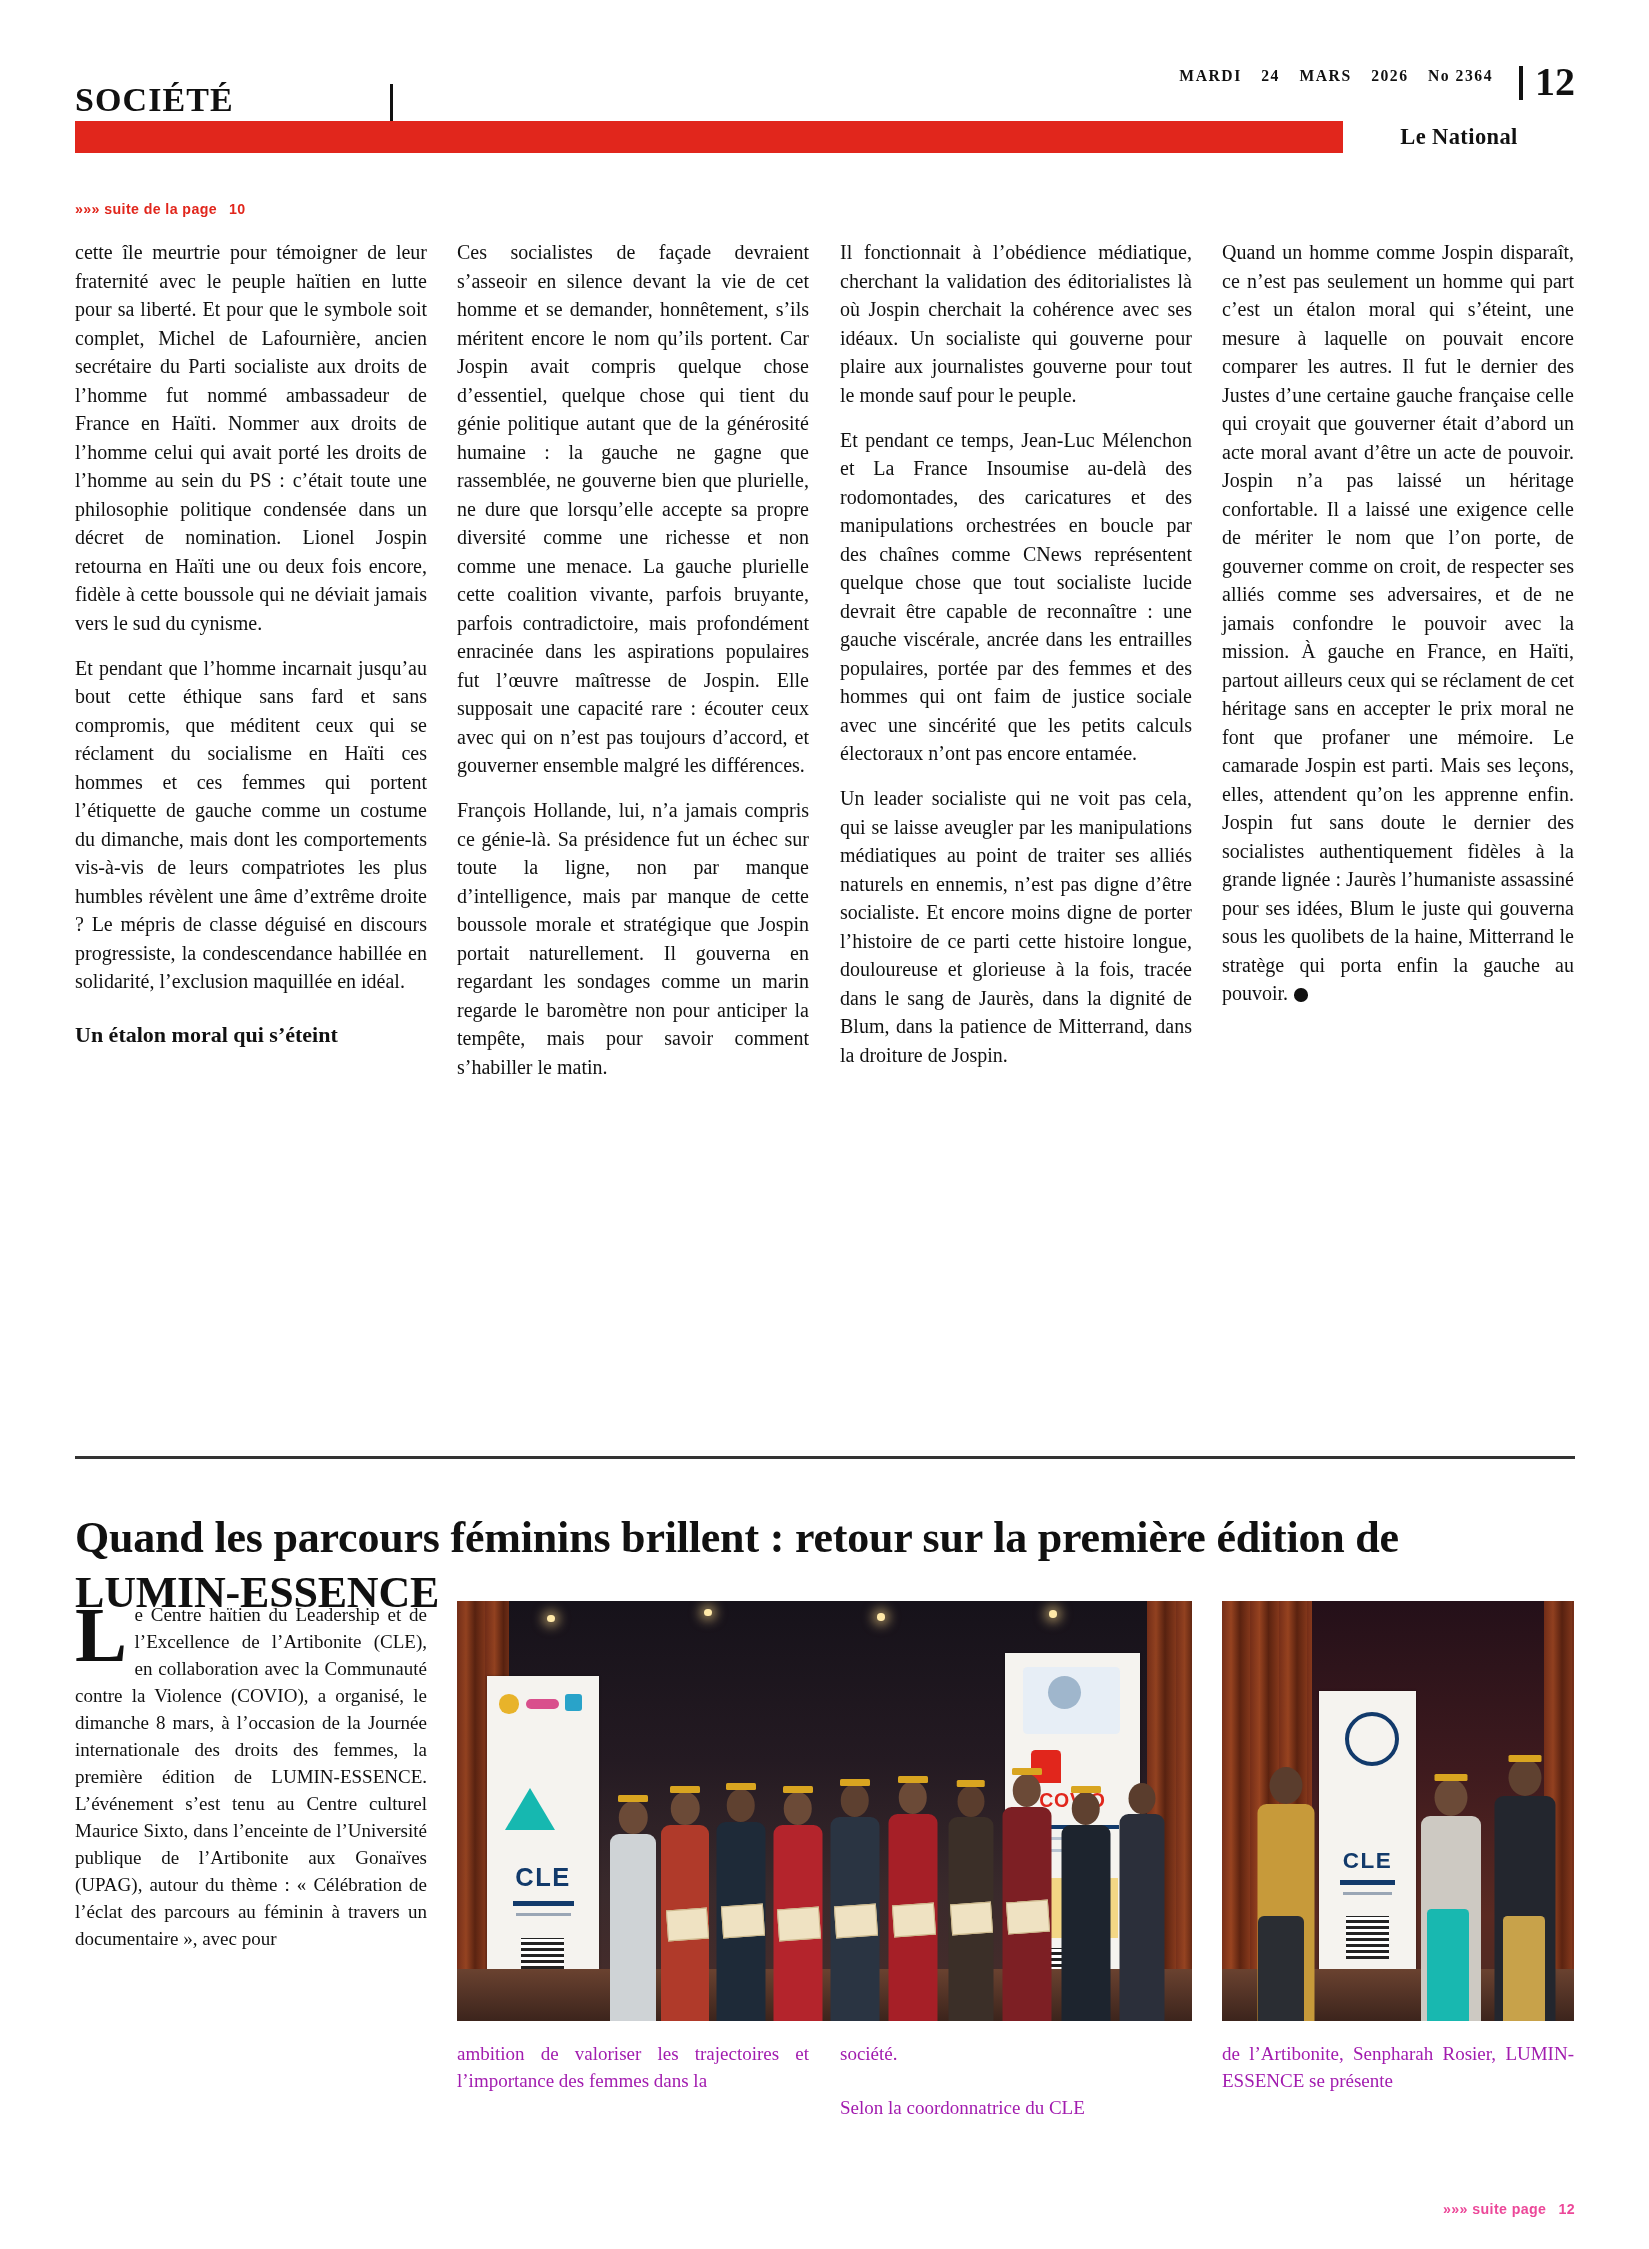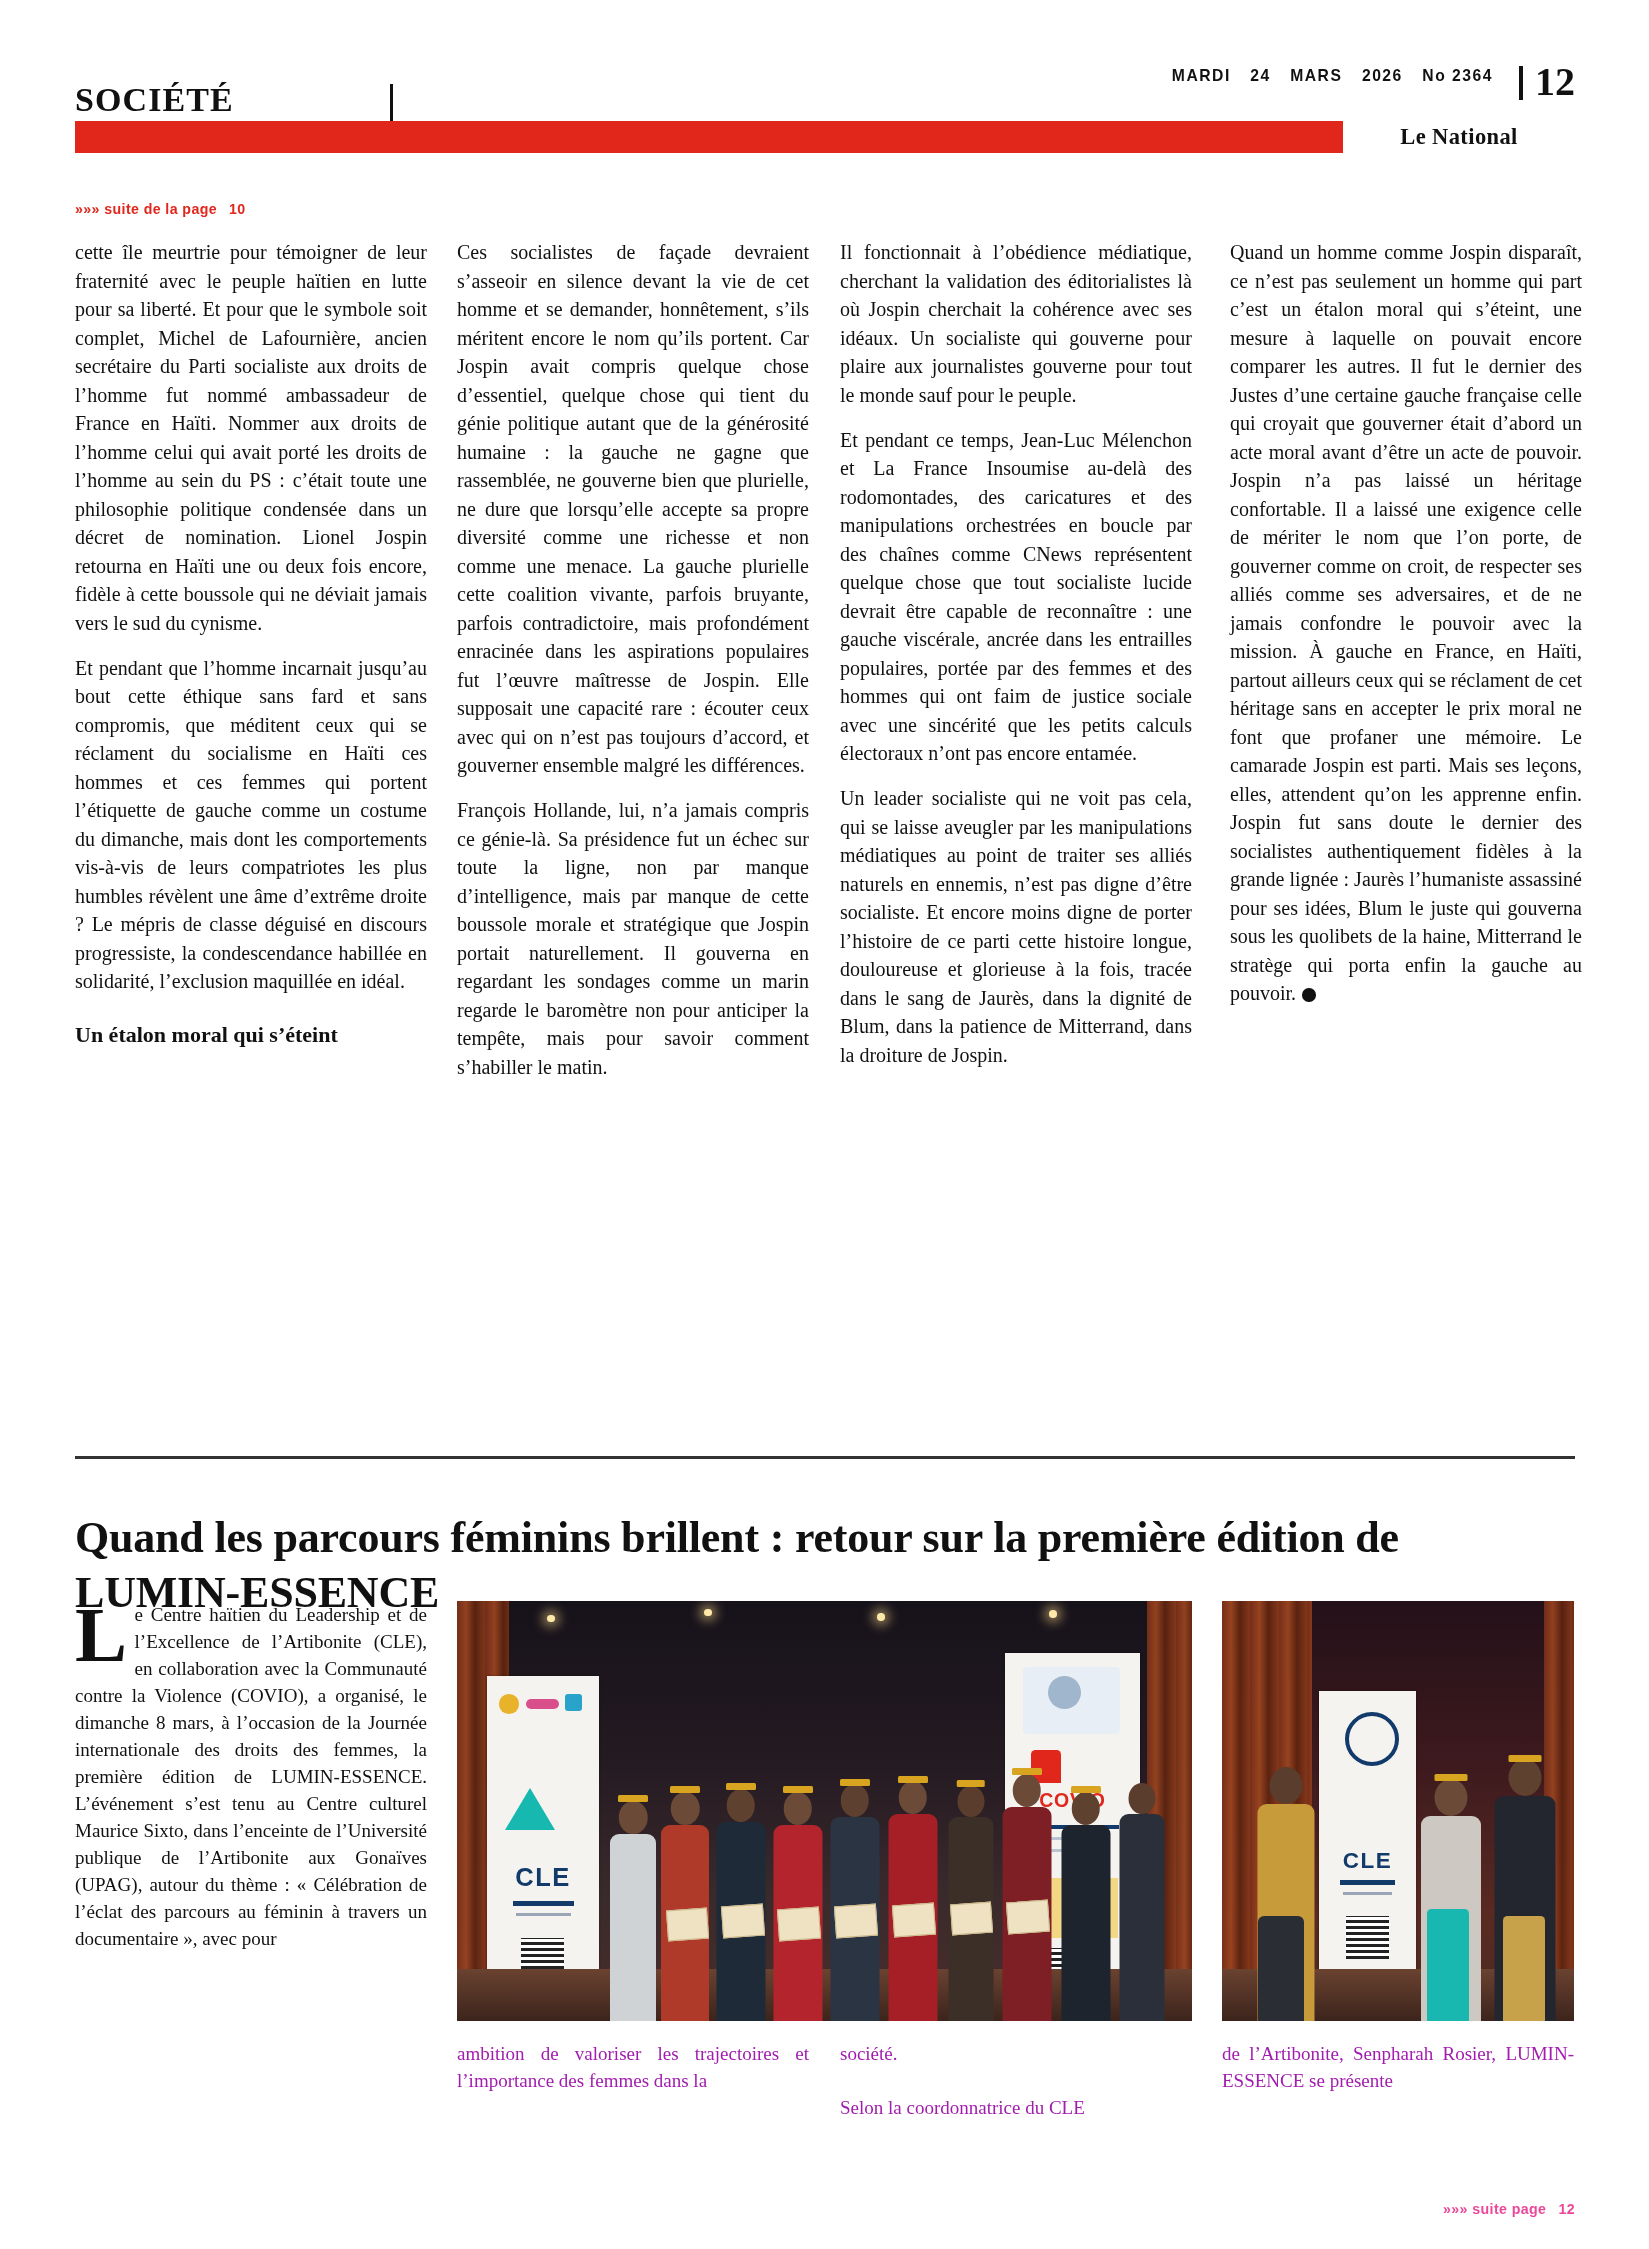--- a/index.html
+++ b/index.html
@@ -47,21 +47,21 @@
     left: 315px;
     top: 16.5px;
     width: 3px;
     height: 37px;
     background: #111;
   }
   .date-line {
     position: absolute;
     right: 82px;
     top: 0px;
-    font-family: Liberation Sans, sans-serif;
+    font-family: Liberation Serif, serif;
     font-weight: bold;
     font-size: 15.7px;
     letter-spacing: 1.5px;
     color: #111;
     white-space: nowrap;
   }
   .date-line .spacer { display:inline-block; width: 19.5px; }
   .page-number-wrap {
     position: absolute;
     right: 0px;
@@ -132,21 +132,21 @@
     width: 1500px;
   }
   .col {
     position: absolute;
     top: 0;
     width: 352px;
   }
   .col-1 { left: 0px; }
   .col-2 { left: 382px; }
   .col-3 { left: 765px; }
-  .col-4 { left: 1147px; margin-left: 8px; }
+  .col-4 { left: 1147px; }
 
   .col p {
     margin: 0 0 16.5px 0;
     font-family: "Liberation Serif", serif;
     font-size: 20px;
     line-height: 28.5px;
     text-align: justify;
     text-justify: inter-word;
     hyphens: auto;
     color: #111;

